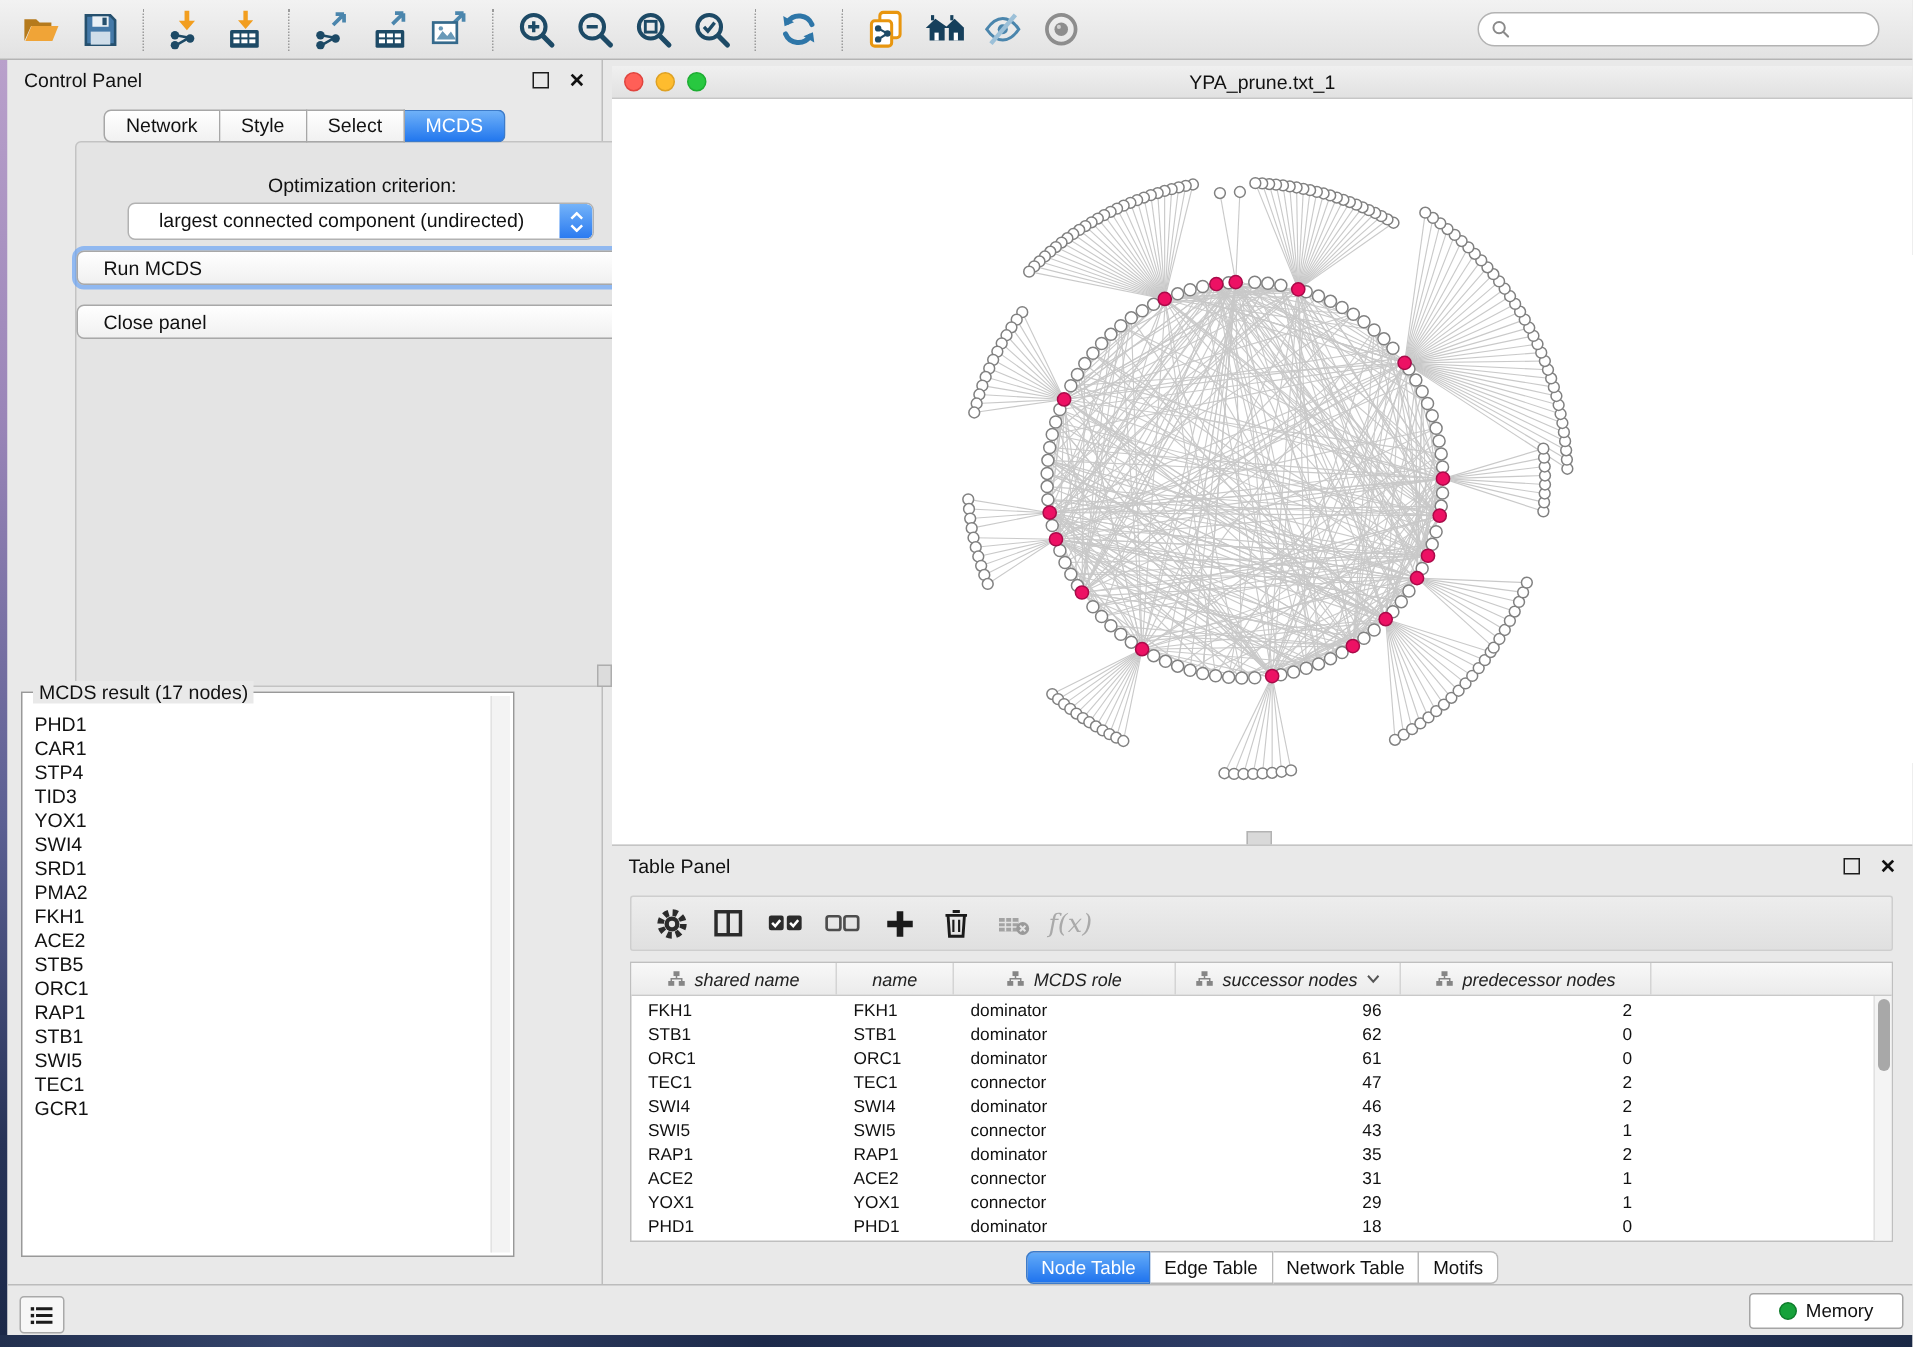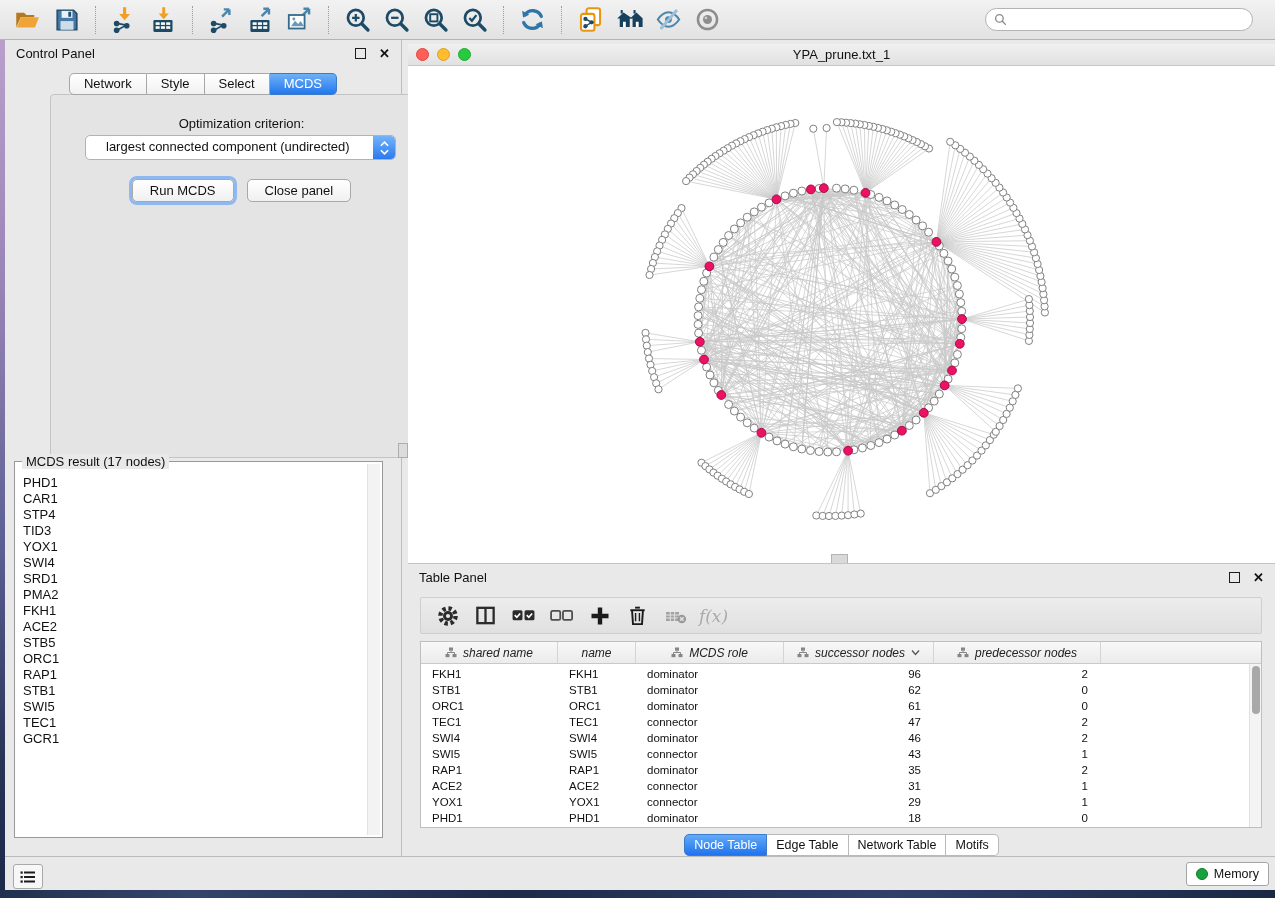--- a/index.html
+++ b/index.html
@@ -38,25 +38,25 @@
   .tab:last-child{border-radius:0 5px 5px 0;}
   .tab.active{background:linear-gradient(#6fb1f8,#2277ee);color:#fff;border-color:#3d7bc9;}
   .cp-inner{position:absolute;left:6px;top:54px;width:383px;height:364px;box-sizing:border-box;
     background:#e4e4e4;border:1px solid #c3c3c3;border-radius:4px;margin-left:39px;}
   .crit-label{margin-top:21px;text-align:center;font-size:13px;}
   .dropdown{position:absolute;left:34px;top:40px;right:36px;height:23px;background:#fff;
     border:1px solid #b2b2b2;border-radius:5px;display:flex;align-items:stretch;overflow:hidden;}
   .dd-value{flex:1;font-size:13px;line-height:22px;padding-left:20px;white-space:nowrap;}
   .dd-spinner{width:22px;background:linear-gradient(#74b3f9,#2a7af0);display:flex;flex-direction:column;
     align-items:center;justify-content:center;gap:2px;border-radius:0 4px 4px 0;}
-  .btn-row{position:absolute;top:84px;left:0;width:100%;display:flex;justify-content:center;gap:13px;}
+  .btn-row{position:absolute;top:72px;left:0;width:100%;display:flex;justify-content:center;gap:13px;flex-direction:column;}
   .btn{height:23px;box-sizing:border-box;padding:0 17px;font-size:13px;display:flex;align-items:center;
     background:linear-gradient(#ffffff,#f0f0f0);border:1px solid #a8a8a8;border-radius:5px;}
   .btn.focus{box-shadow:0 0 0 3px rgba(98,160,246,.65);}
-  .mcds-box{position:absolute;left:9px;top:421px;width:369px;height:377px;box-sizing:border-box;
+  .mcds-box{position:absolute;left:9px;top:421px;width:329px;height:377px;box-sizing:border-box;
     background:#fff;border:1px solid #999;padding-left:40px;}
   .mcds-legend{position:absolute;top:-8px;left:7px;background:#e9e9e9;padding:0 4px;font-size:13px;}
   .mcds-list{position:absolute;left:6px;top:13px;bottom:2px;right:16px;overflow:hidden;
     font-size:13px;line-height:16px;}
   .mcds-item{padding-left:2px;white-space:nowrap;}
   .mcds-scroll{position:absolute;top:2px;right:2px;bottom:2px;width:12px;background:#f3f3f3;border-left:1px solid #e2e2e2;}
 
   
   .network-window{position:absolute;left:408px;top:40px;width:867px;height:523px;background:#e9e9e9;}
   .nw-titlebar{position:absolute;left:0;top:4px;width:100%;height:22px;box-sizing:border-box;
@@ -92,21 +92,21 @@
   .btab{height:20px;line-height:20px;padding:0 9px;font-size:12.5px;background:#fff;color:#111;
     border:1px solid #b9b9b9;border-left:none;}
   .btab:first-child{border-left:1px solid #b9b9b9;border-radius:5px 0 0 5px;}
   .btab:last-child{border-radius:0 5px 5px 0;}
   .btab.active{background:linear-gradient(#63abf8,#1f73ee);color:#fff;border-color:#3d7bc9;}
 
   
   .status-bar{position:absolute;left:5px;top:856px;width:1270px;height:34px;background:#e9e9e9;border-top:1px solid #bcbcbc;box-sizing:border-box;}
   .list-btn{position:absolute;left:8px;top:7px;width:28px;height:23px;background:#f7f7f7;border:1px solid #a9a9a9;
     border-radius:3px;display:flex;align-items:center;justify-content:center;}
-  .memory-btn{position:absolute;right:6px;top:5px;height:24px;box-sizing:border-box;padding:0 9px;background:#fff;
+  .memory-btn{position:absolute;right:6px;top:5px;height:24px;box-sizing:border-box;padding:0 19px;background:#fff;
     border:1px solid #a5a5a5;border-radius:3px;display:flex;align-items:center;gap:6px;font-size:12.5px;}
   .mem-dot{width:12px;height:12px;border-radius:50%;background:#17a23b;border:1px solid #0e7c2b;box-sizing:border-box;}
 </style>
 </head>
 <body>
 
 <div class="toolbar">
   <div class="tbtn">
     <svg width="27" height="27" viewBox="0 0 24 24">
         <path d="M2 19V6h7l2 2h7v2H6l-4 9z" fill="#b57a1c"></path>

